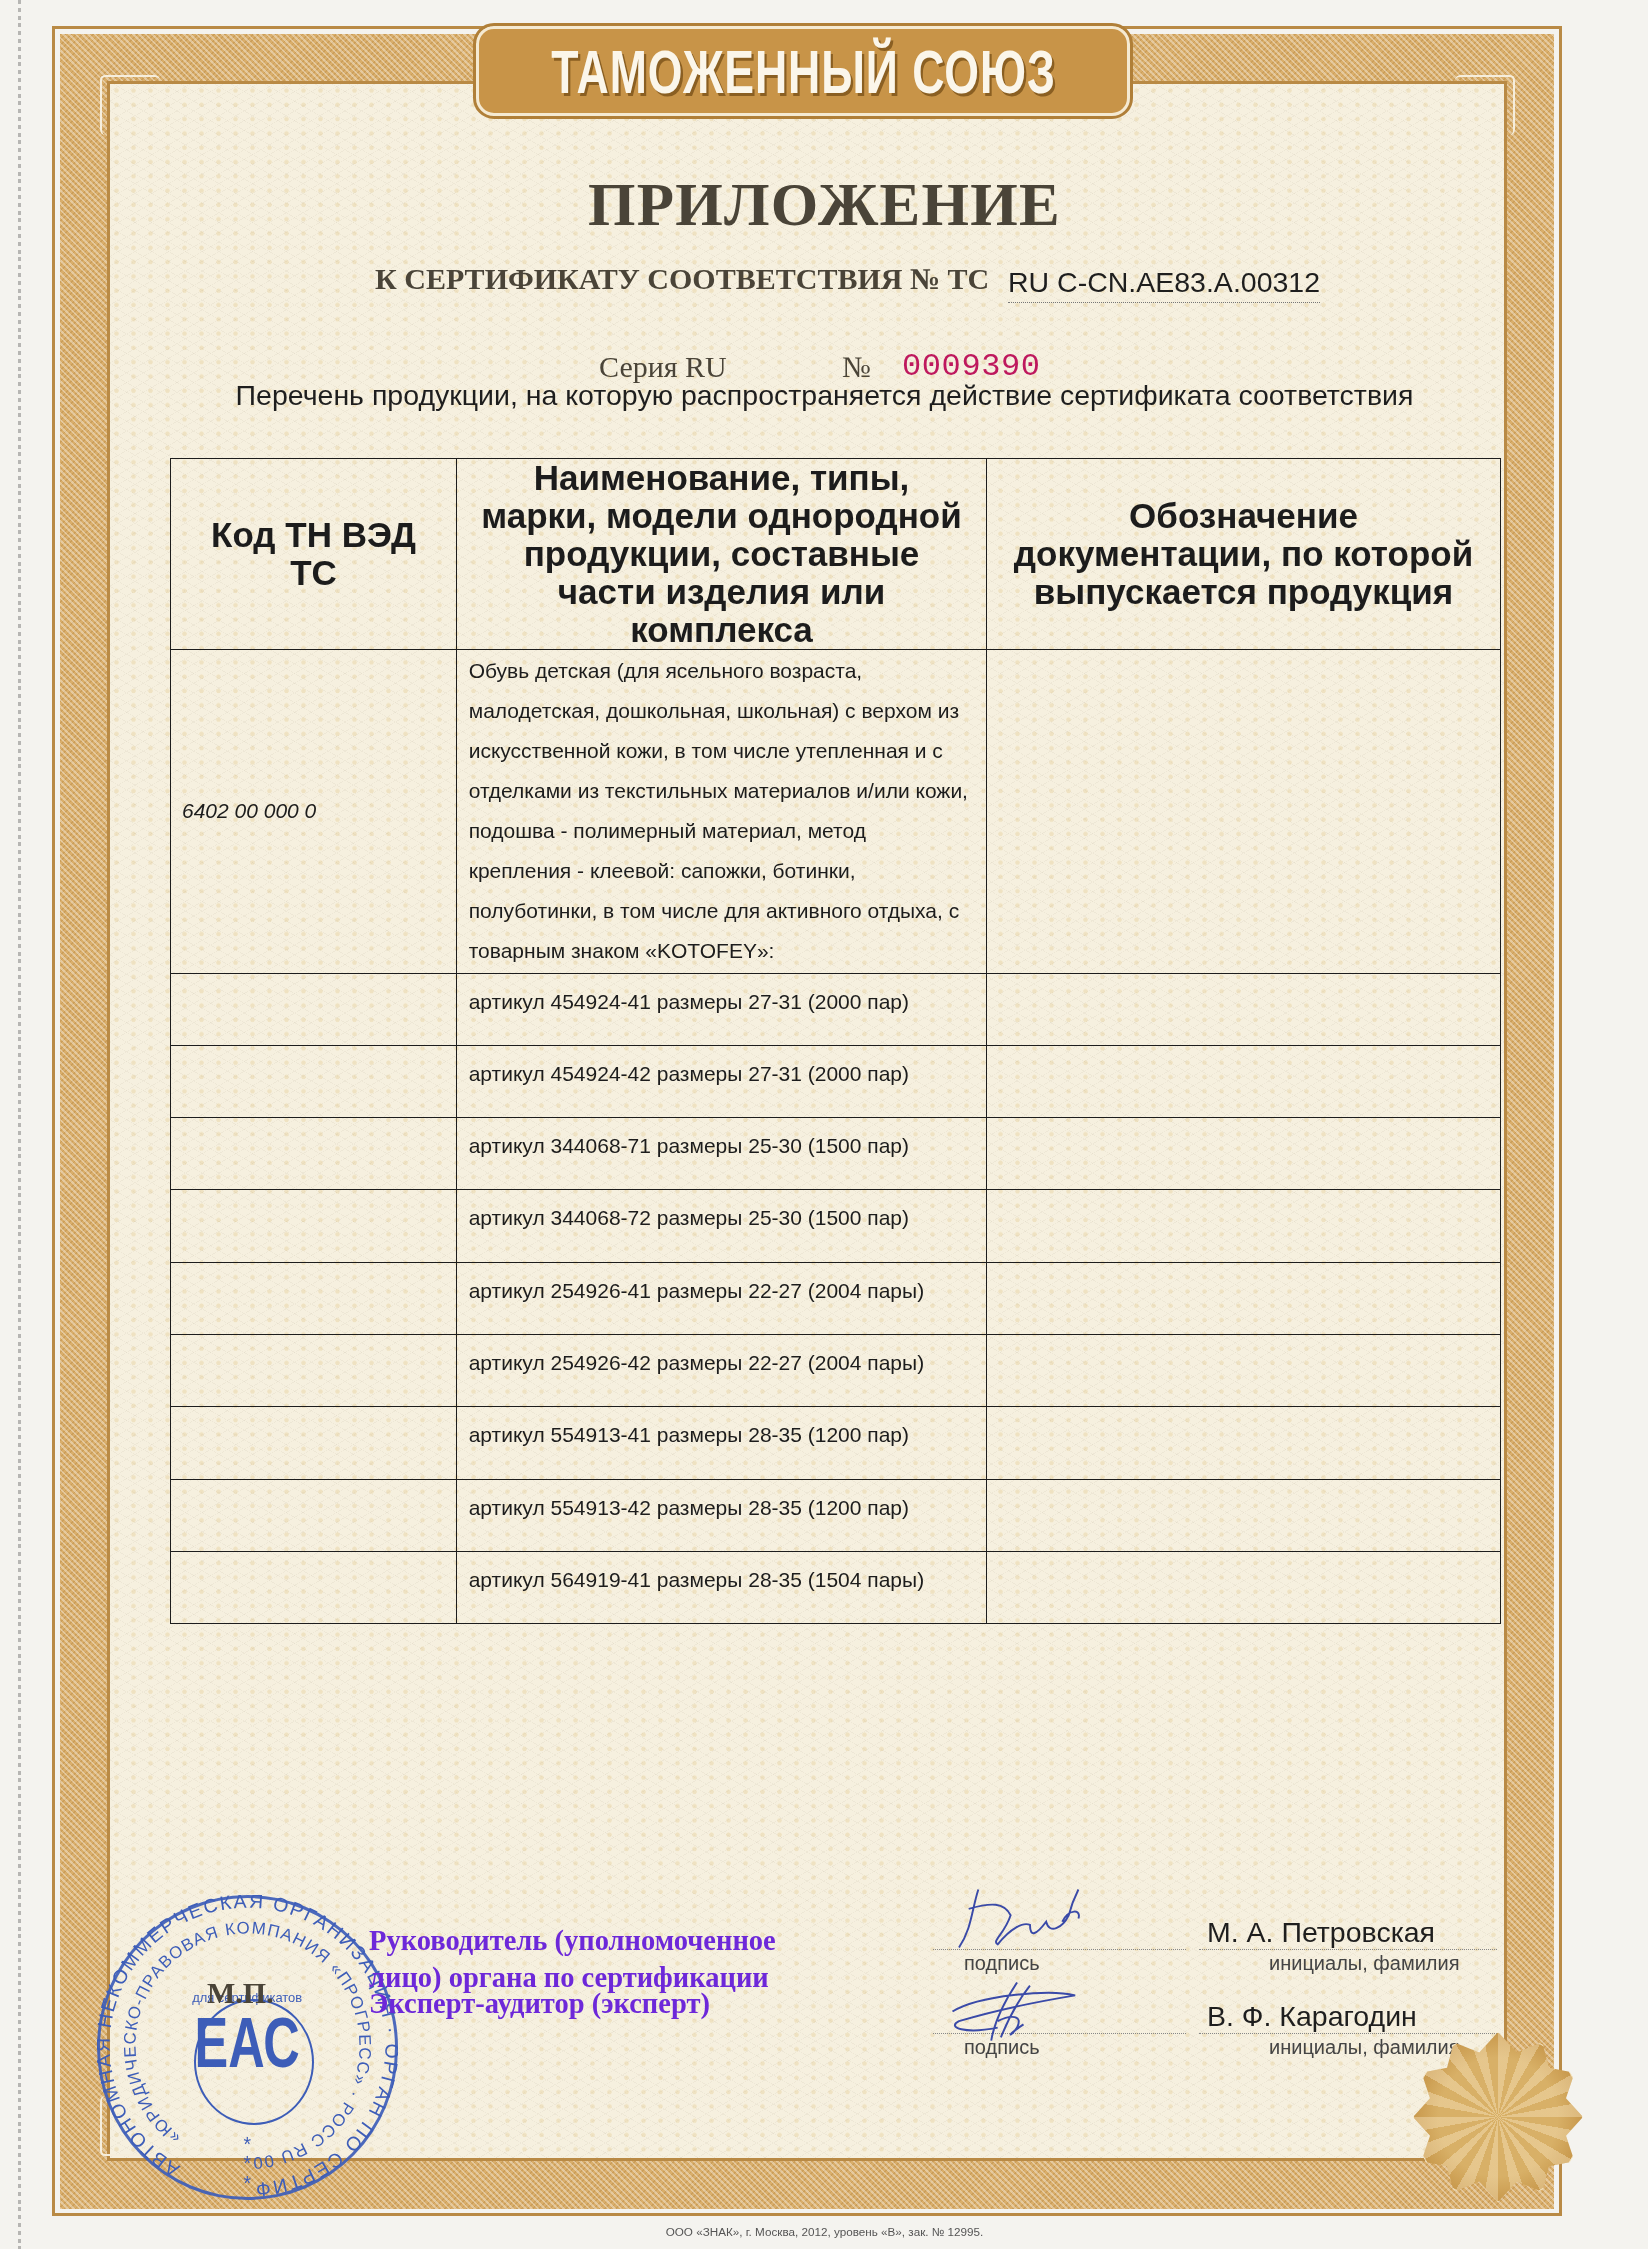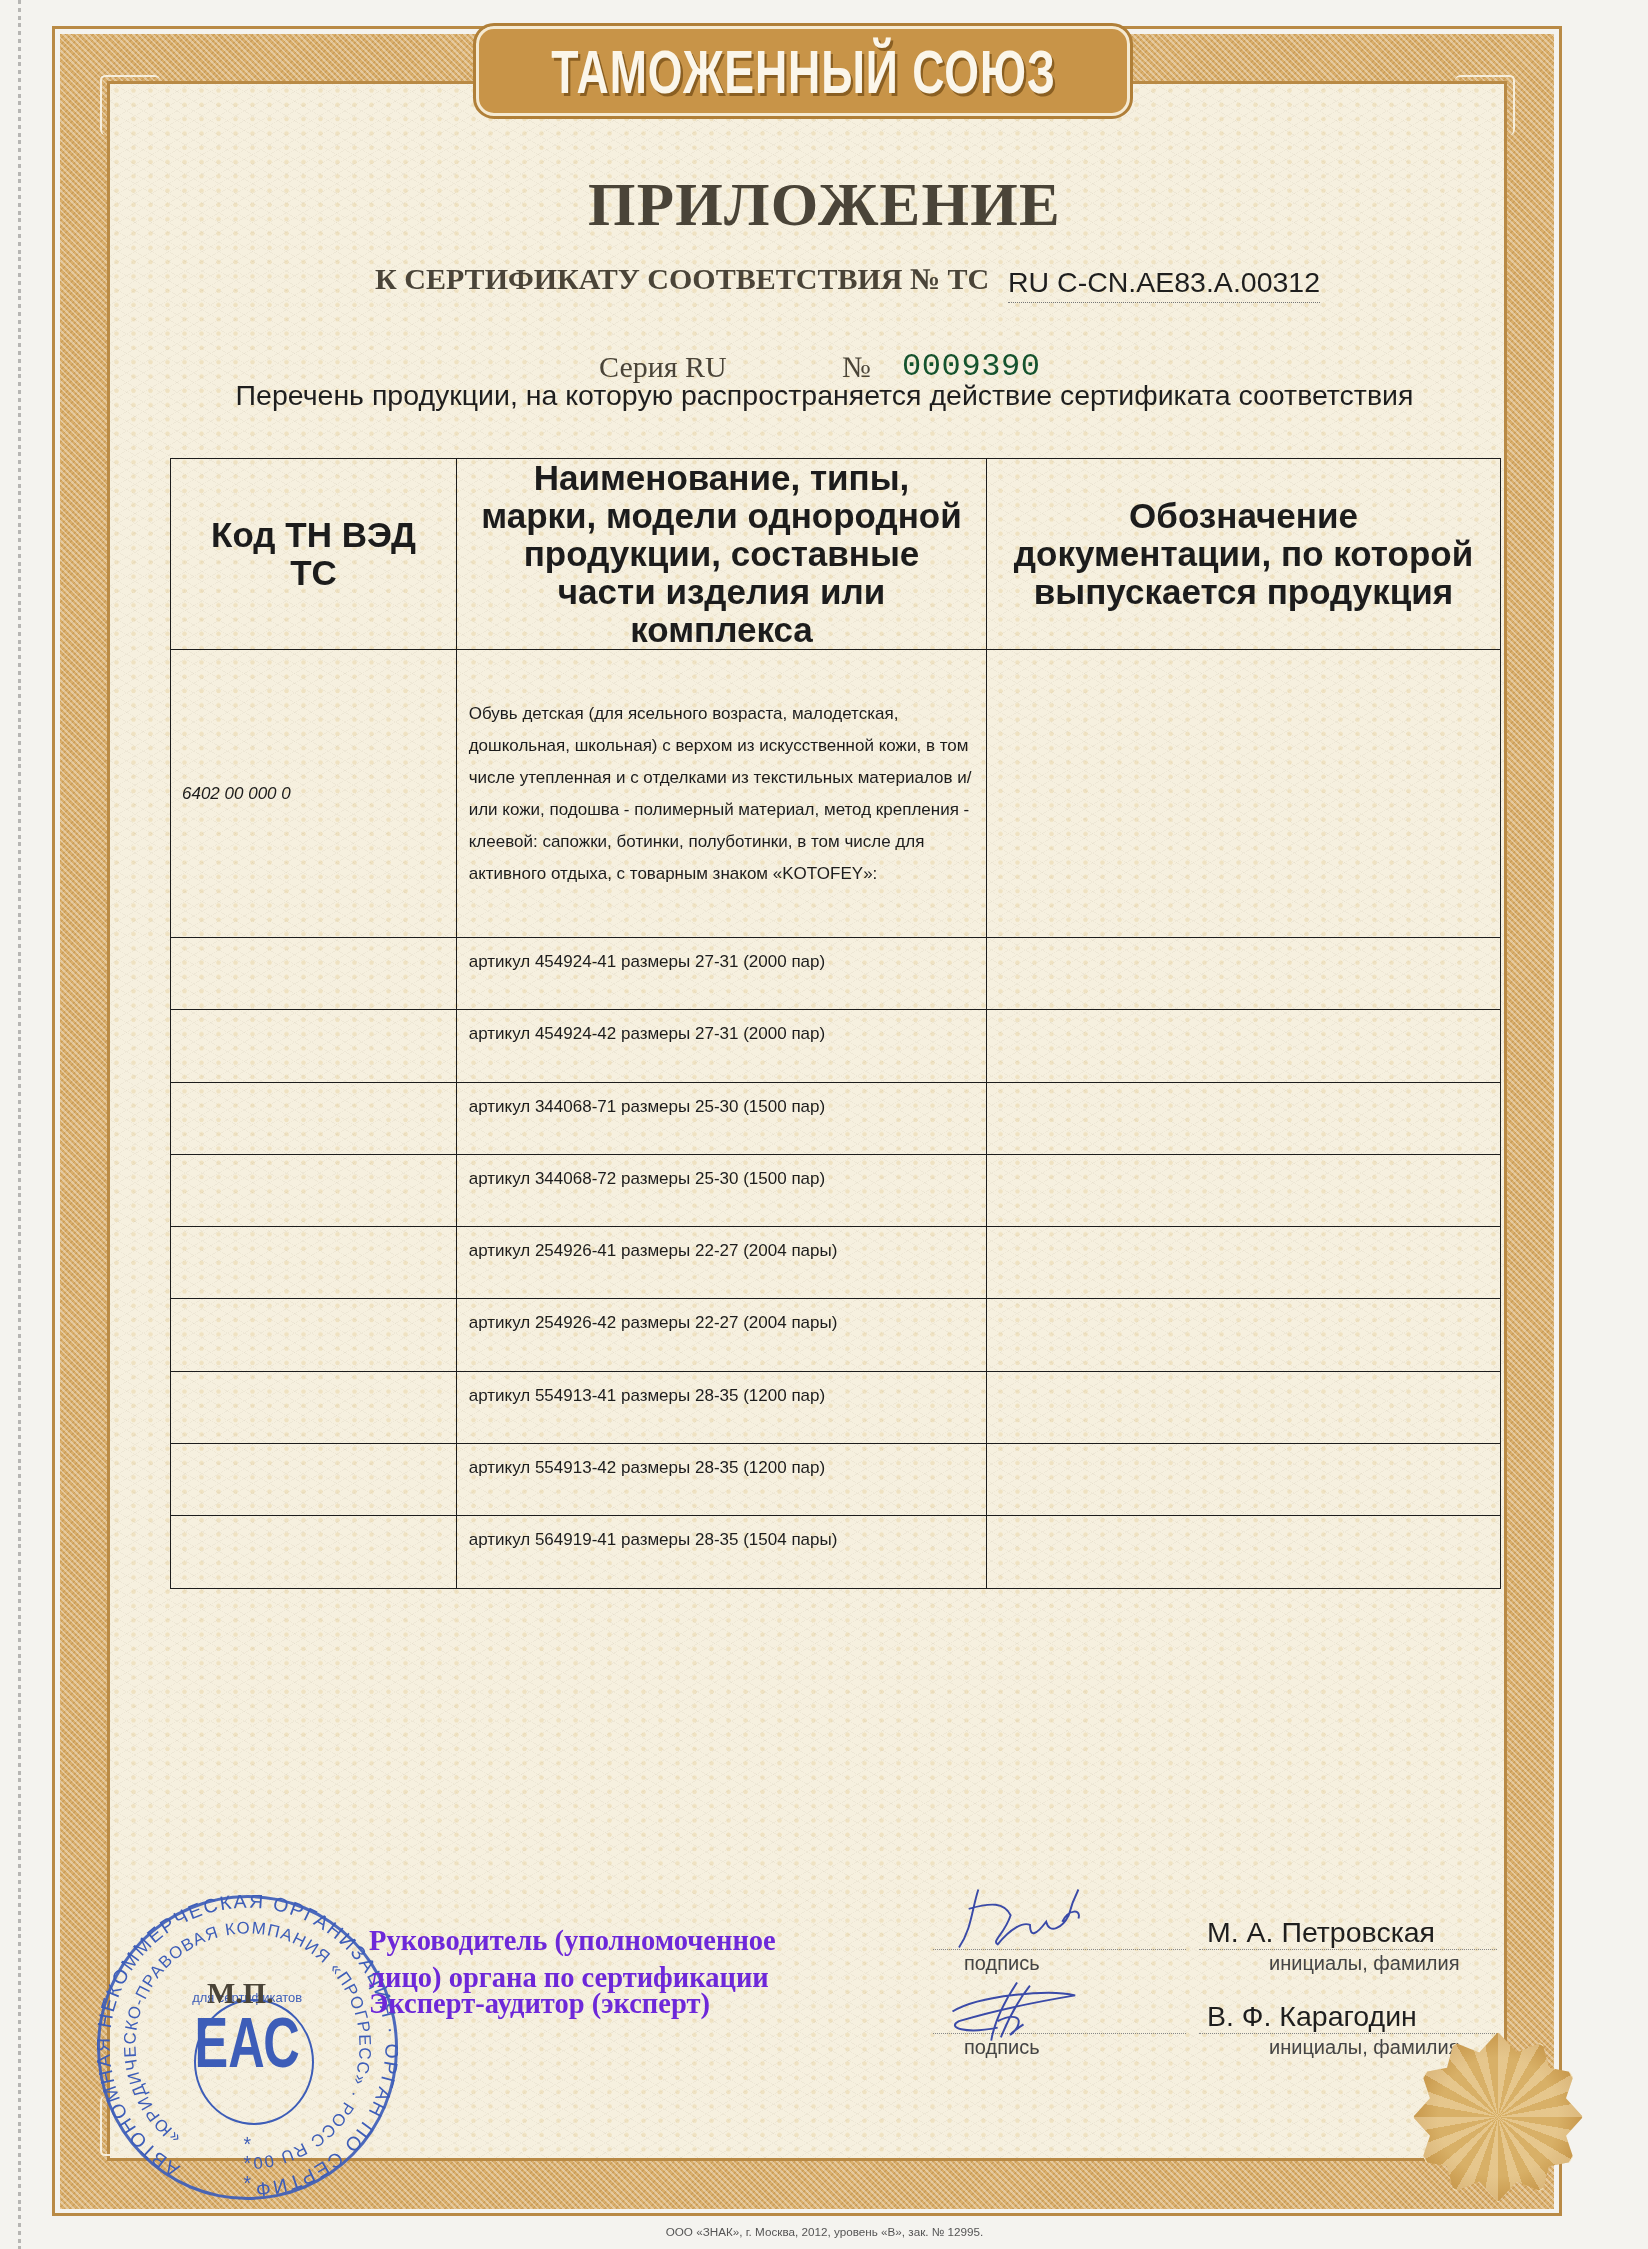--- a/index.html
+++ b/index.html
@@ -83,36 +83,36 @@
   .series {
     position: absolute; left: 599px; top: 350px;
     font-family: "Liberation Serif", serif; font-size: 30px; color: #4a4438; white-space: nowrap;
   }
   .series-no-label {
     position: absolute; left: 842px; top: 350px;
     font-family: "Liberation Serif", serif; font-size: 30px; color: #4a4438;
   }
   .series-no {
     position: absolute; left: 902px; top: 348px;
-    font-family: "Liberation Mono", monospace; font-size: 32px; color: #14532d; letter-spacing: 0.6px;
+    font-family: "Liberation Mono", monospace; font-size: 32px; color: #be185d; letter-spacing: 0.6px;
   }
   .list-caption {
     position: absolute; left: 0; width: 1649px; top: 379px;
     text-align: center;
     font-size: 28.5px; color: #1e1e1e;
   }
 
   table.products {
     position: absolute; left: 170px; top: 458px; width: 1330px;
     border-collapse: collapse; table-layout: fixed;
   }
   table.products th, table.products td {
     border: 1.9px solid #1d1d1d;
     vertical-align: middle;
-    font-size: 17px; line-height: 32px;
+    font-size: 21px; line-height: 40px;
   }
   table.products th {
     font-weight: bold; font-size: 35px; line-height: 38px;
     text-align: center; height: 181px; padding: 0 22px;
   }
   table.products td.code { padding-left: 11px; font-style: italic; }
   table.products td.desc { padding: 1.3px 13px 1.3px 11.7px; text-align: left; }
   table.products tr.item td { height: 62px; }
   table.products tr.item td.desc { vertical-align: top; padding-top: 8px; }
 

